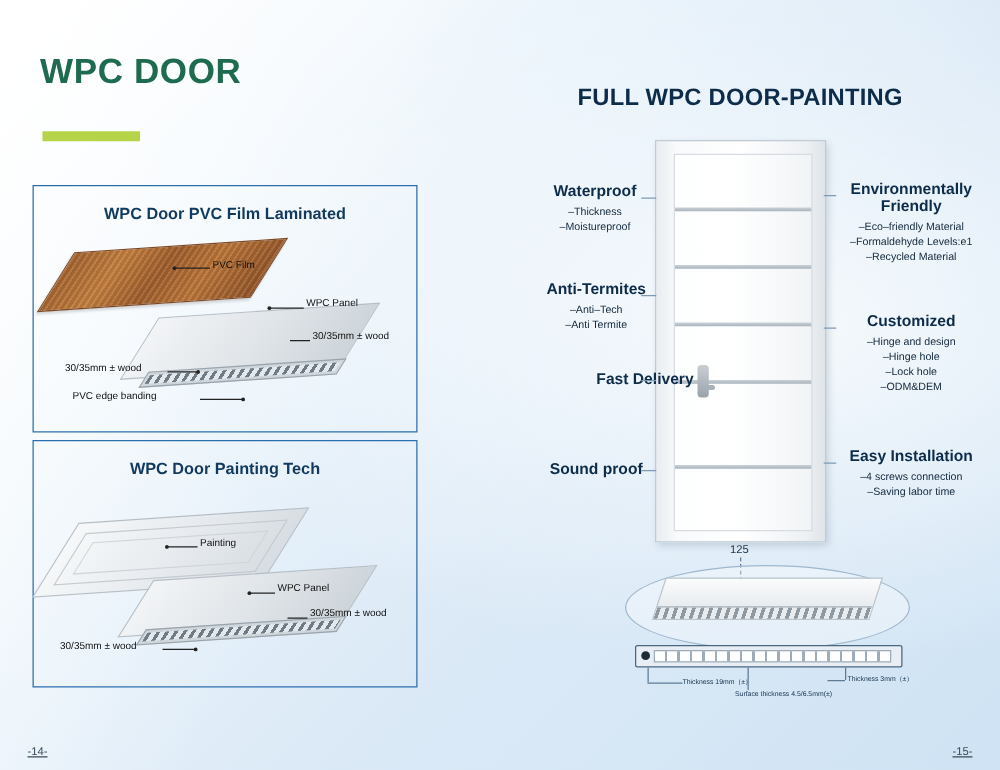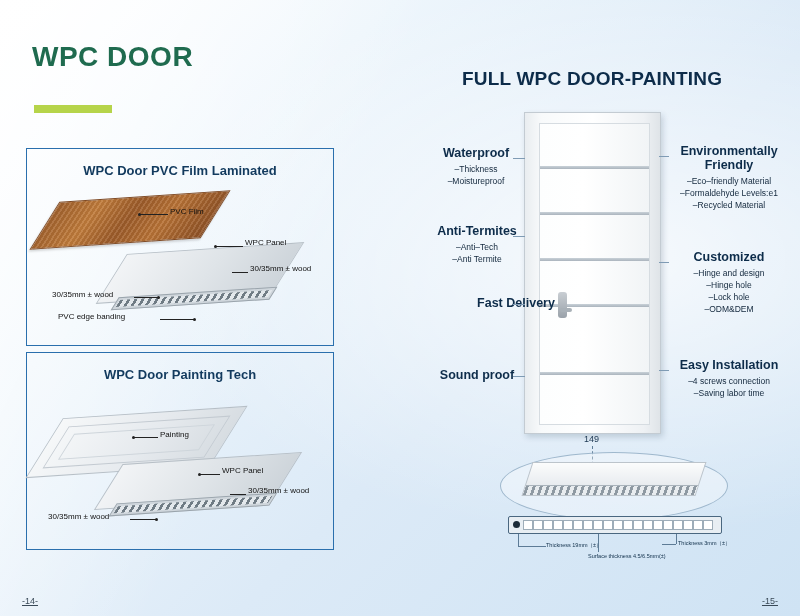--- a/index.html
+++ b/index.html
@@ -478,21 +478,21 @@
     </div>
     <div class="feat-line" style="left:659px; top:262px; width:10px;"></div>
 
     <div class="feat-left" style="left:670px; top:358px; width:118px;">
       <div class="feat-head">Easy Installation</div>
       <div class="feat-item">–4 screws connection</div>
       <div class="feat-item">–Saving labor time</div>
     </div>
     <div class="feat-line" style="left:659px; top:370px; width:10px;"></div>
 
-    <div class="door-number">149</div>
+    <div class="door-number">125</div>
     <div class="dash-conn" style="left:592px; top:446px;"></div>
 
     <div class="ellipse-zone"></div>
     <div class="zoom-panel"></div>
 
     <div class="section-strip">
       <div class="dot-l"></div>
       <div class="cell-row"></div>
     </div>
 

